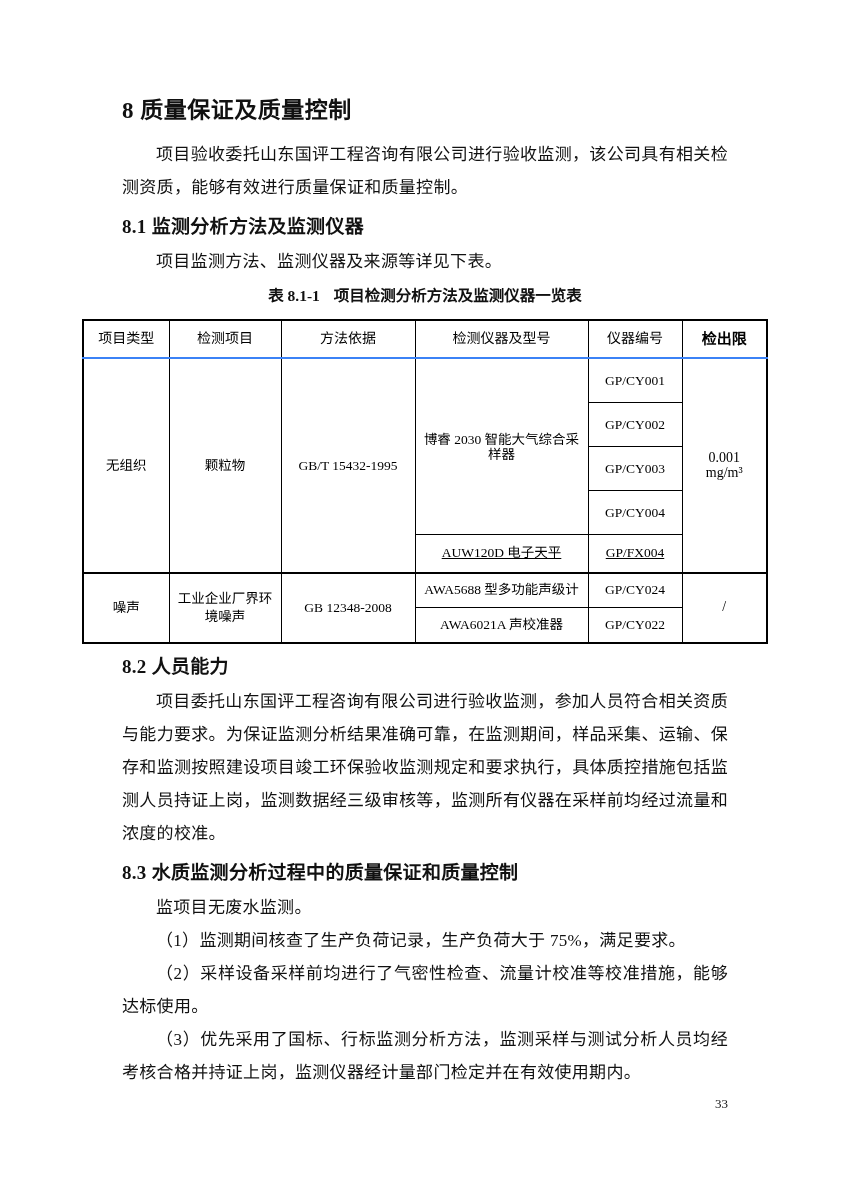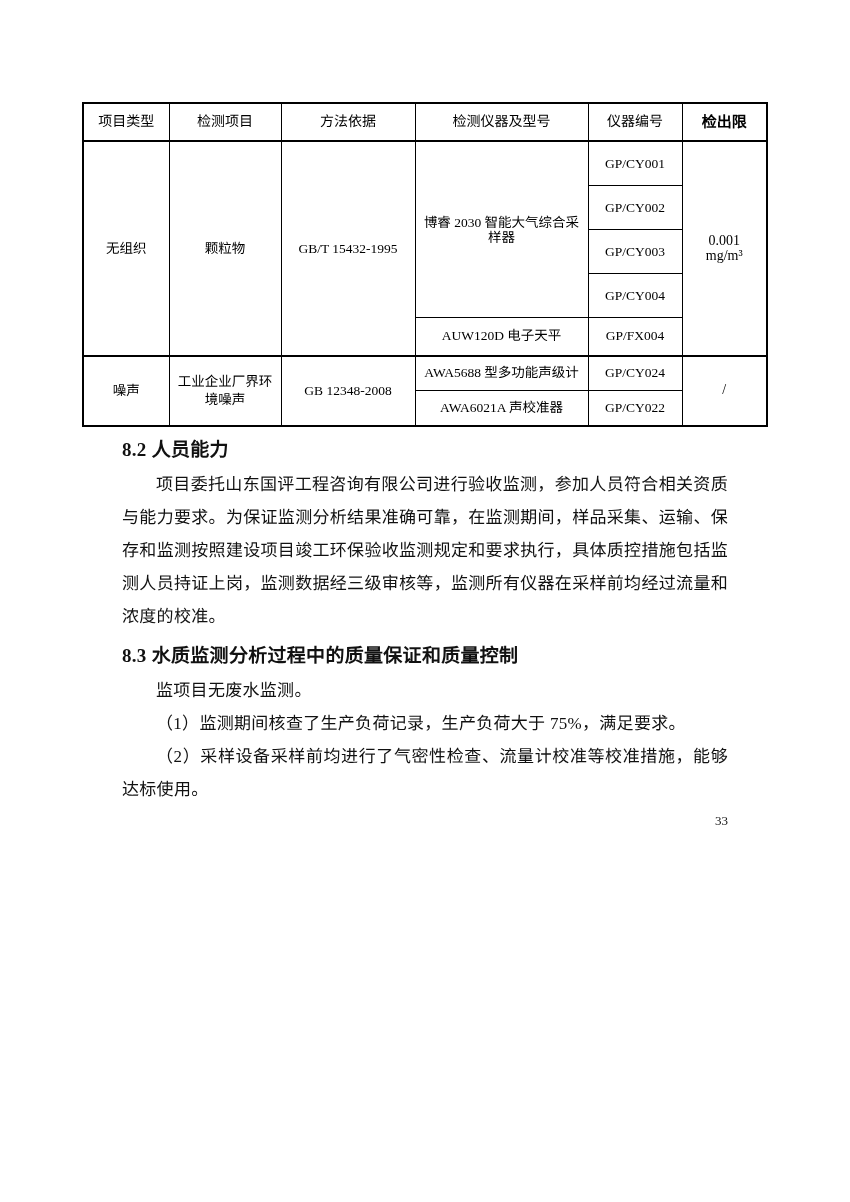--- a/index.html
+++ b/index.html
@@ -50,42 +50,55 @@
     border:1px solid #000;
     padding:0 4px;
     vertical-align:middle;
     text-align:center;
     line-height:1.3;
     overflow:hidden;
   }
   table.mtable thead tr{height:38px;}
   table.mtable thead th{
     font-weight:normal;font-size:14px;
-    border-bottom:2px solid #000000;
+    border-bottom:2px solid #3b82f6;
   }
   table.mtable thead th.limit-head{
     font-weight:bold;
     font-family:"Liberation Sans","DejaVu Sans",sans-serif;
     font-size:15px;
   }
   tr.id-row{height:16px;}
   tr.id-row td{line-height:15px;padding:14px 2px;}
-  tr.balance-row{height:38px;}
+  tr.balance-row{height:38px;text-decoration:underline;}
   tr.noise-row{height:35px;}
   tr.group-sep td{border-top:2px solid #000;}
   td.limit-cell{font-size:14px;line-height:18px;}
   .footer{
     text-align:right;font-size:13px;line-height:18px;
     margin-top:6px;
   }
 </style>
 </head>
 <body>
 
 <div class="page">
+  <div class="content">
+
+    <div class="h1">8 质量保证及质量控制</div>
+
+    <p class="para">项目验收委托山东国评工程咨询有限公司进行验收监测，该公司具有相关检测资质，能够有效进行质量保证和质量控制。</p>
+
+    <div class="h2">8.1 监测分析方法及监测仪器</div>
+    <p class="para">项目监测方法、监测仪器及来源等详见下表。</p>
+
+    <div class="tcaption">
+      <span>表 8.1-1</span><span class="cap-title">项目检测分析方法及监测仪器一览表</span>
+    </div>
+  </div>
 
   <table class="mtable">
     <colgroup>
       <col style="width:86px">
         <col style="width:112px">
         <col style="width:134px">
       <col style="width:173px">
         <col style="width:94px">
         <col style="width:85px">
     </colgroup>
@@ -141,16 +154,17 @@
 
   <div class="content">
     <div class="h2">8.2 人员能力</div>
     <p class="para">项目委托山东国评工程咨询有限公司进行验收监测，参加人员符合相关资质与能力要求。为保证监测分析结果准确可靠，在监测期间，样品采集、运输、保存和监测按照建设项目竣工环保验收监测规定和要求执行，具体质控措施包括监测人员持证上岗，监测数据经三级审核等，监测所有仪器在采样前均经过流量和浓度的校准。</p>
 
     <div class="h2">8.3 水质监测分析过程中的质量保证和质量控制</div>
     <p class="para">监项目无废水监测。</p>
 
     <p class="para">（1）监测期间核查了生产负荷记录，生产负荷大于 75%，满足要求。</p>
     <p class="para">（2）采样设备采样前均进行了气密性检查、流量计校准等校准措施，能够达标使用。</p>
+    <p class="para">（3）优先采用了国标、行标监测分析方法，监测采样与测试分析人员均经考核合格并持证上岗，监测仪器经计量部门检定并在有效使用期内。</p>
 
     <div class="footer">33</div>
   </div>
 </div>
 
 </body></html>

